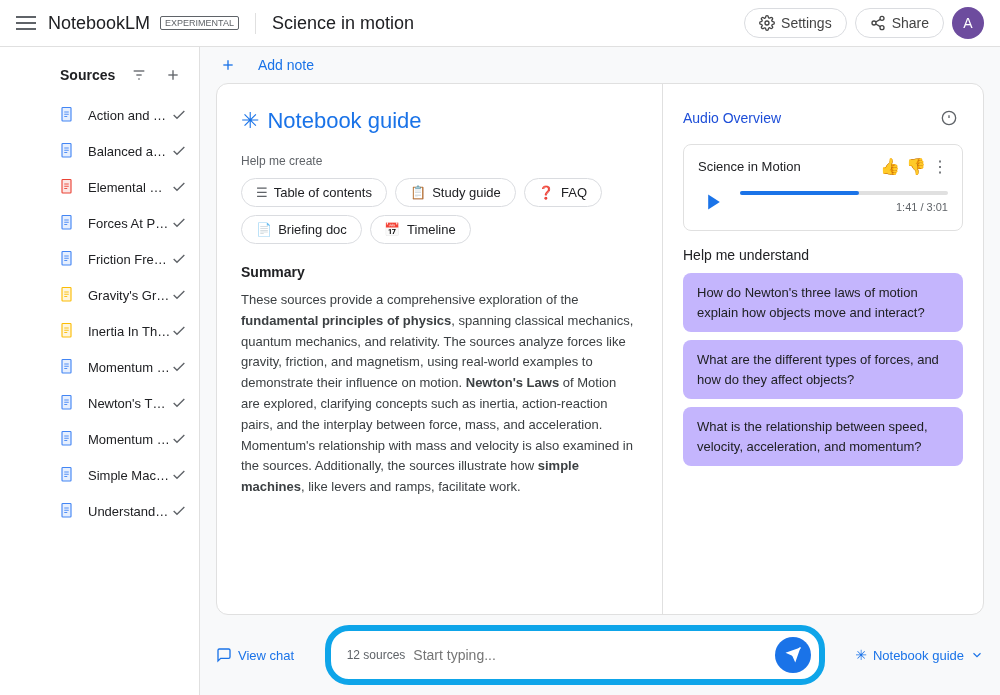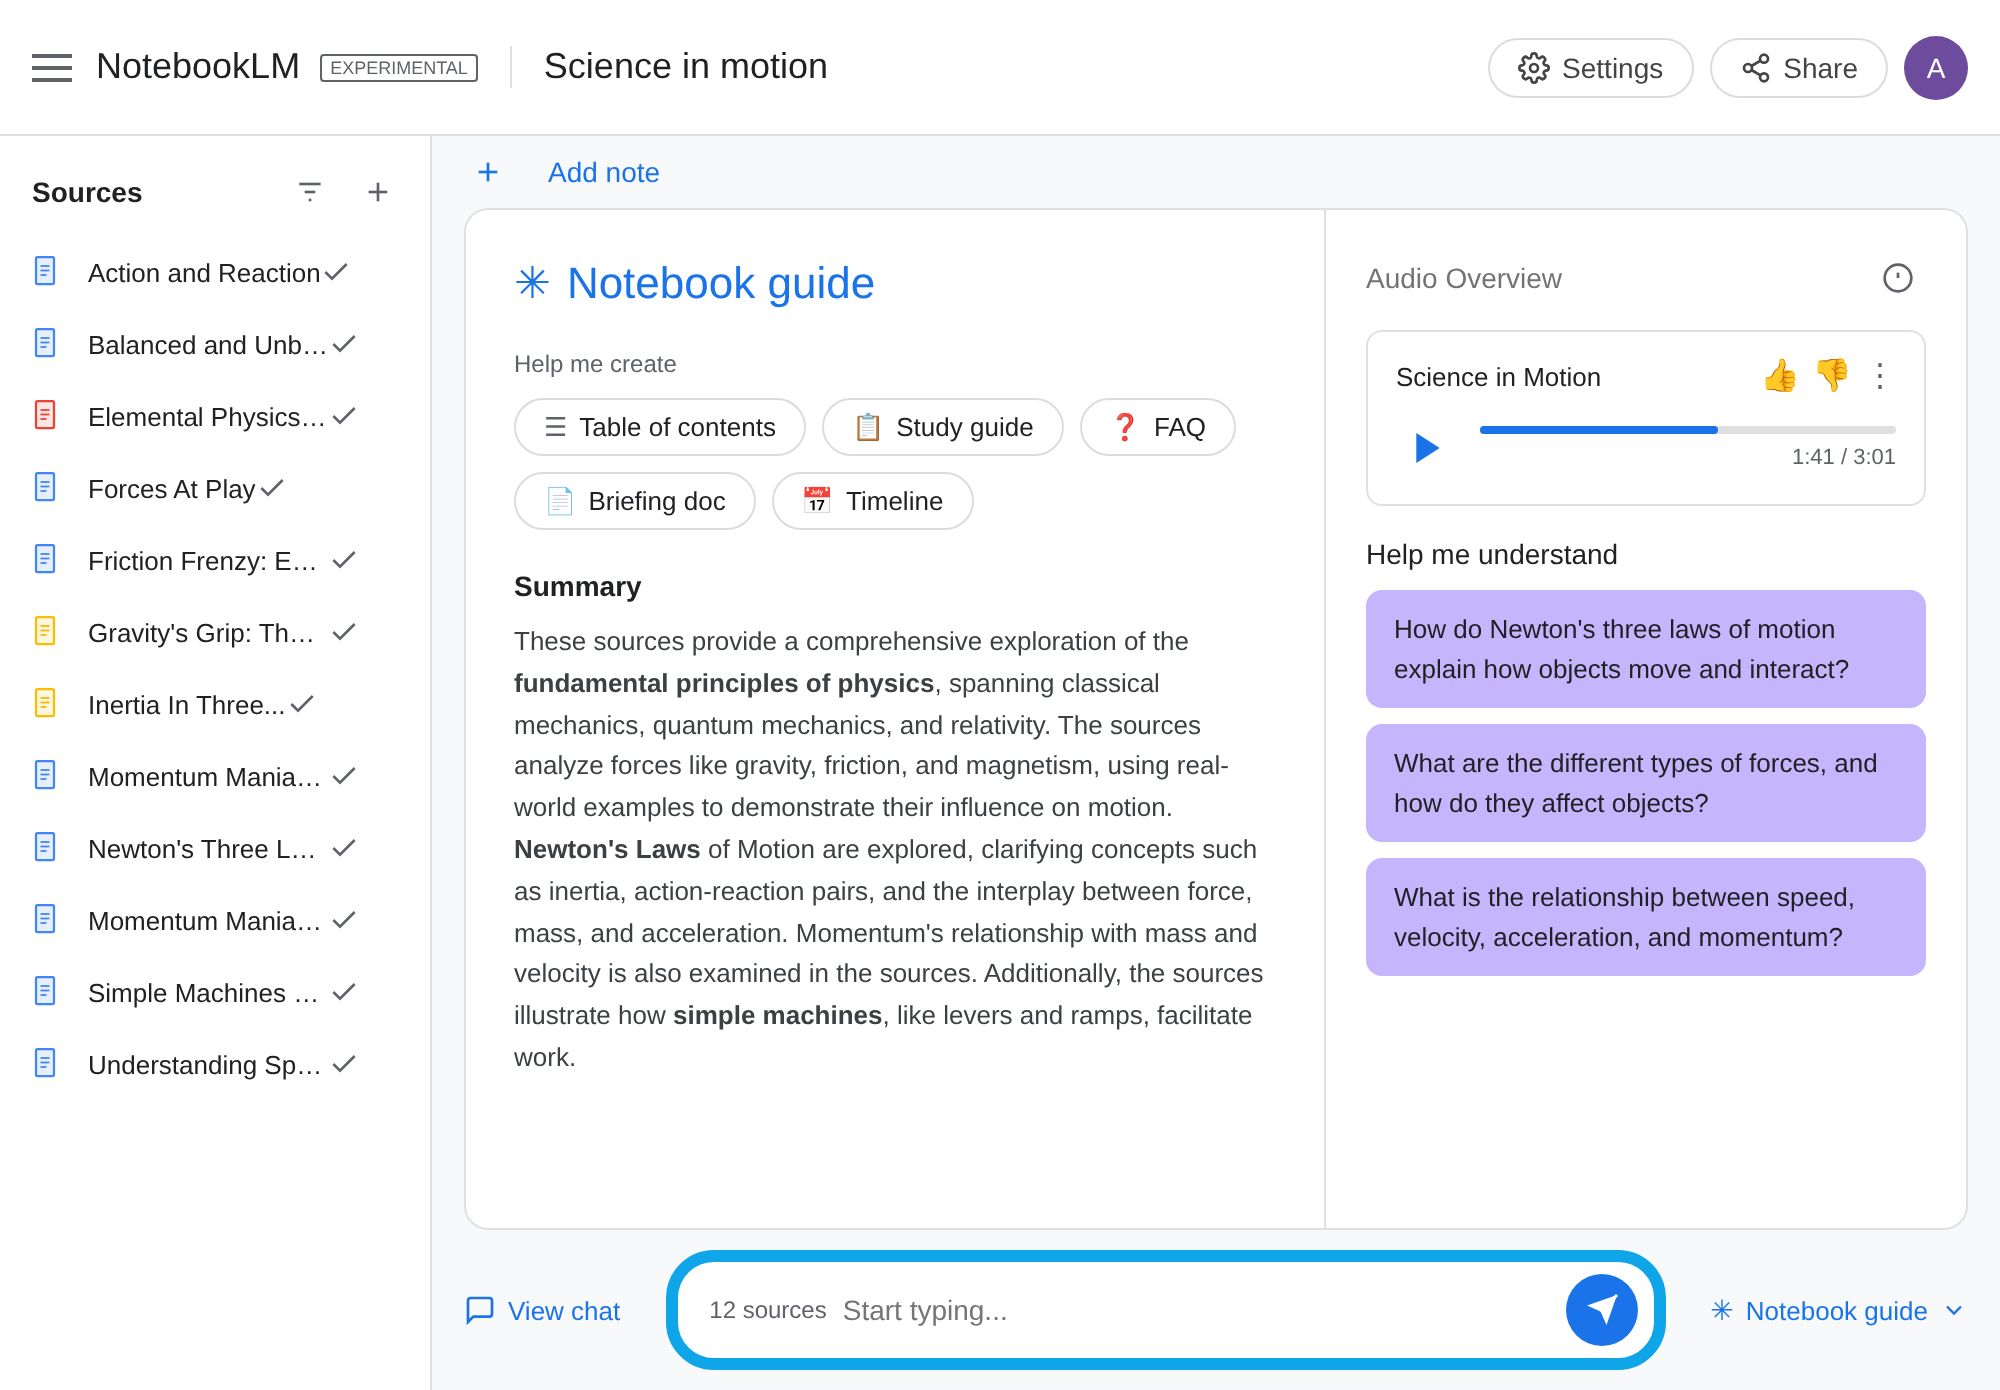--- a/index.html
+++ b/index.html
@@ -6,21 +6,21 @@
     body { font-family: 'Google Sans', Arial, sans-serif; background: #f8f9fa; color: #202124; font-size: 14px; height: 695px; width: 1000px; overflow: hidden; display: flex; flex-direction: column; }
 
     
     .top-header {
       display: flex;
       align-items: center;
       justify-content: space-between;
       padding: 16px 16px;
       background: #fff;
       border-bottom: 1px solid #e0e0e0;
-      height: 68px;
+      height: 47px;
       flex-shrink: 0;
     }
     .top-header-left {
       display: flex;
       align-items: center;
       gap: 12px;
     }
     .hamburger-icon { cursor: pointer; display: flex; flex-direction: column; gap: 4px; }
     .hamburger-icon span { display: block; width: 20px; height: 2px; background: #5f6368; }
     .notebooklm-logo { display: flex; align-items: center; gap: 6px; }
@@ -36,27 +36,28 @@
       background: #fff;
       color: #444;
     }
     .avatar { width: 32px; height: 32px; border-radius: 50%; background: #6d4c9e; display: flex; align-items: center; justify-content: center; color: white; font-size: 14px; font-weight: 500; cursor: pointer; }
 
     
     .main-layout { display: flex; flex: 1; overflow: hidden; }
 
     
     .sidebar {
-      width: 216px;
+      width: 200px;
       background: #fff;
       border-right: 1px solid #e0e0e0;
       display: flex;
       flex-direction: column;
       flex-shrink: 0;
       overflow-y: auto;
+      padding-left: 44px;
     }
     .sidebar-header {
       display: flex; align-items: center; justify-content: space-between;
       padding: 14px 12px 8px 16px;
     }
     .sidebar-title { font-size: 14px; font-weight: 600; color: #202124; }
     .sidebar-actions { display: flex; gap: 6px; align-items: center; }
     .icon-btn { background: none; border: none; cursor: pointer; color: #5f6368; display: flex; align-items: center; justify-content: center; width: 28px; height: 28px; border-radius: 50%; }
 
     .source-item {
@@ -131,21 +132,21 @@
       font-size: 13px; color: #202124; cursor: pointer;
     }
     .chip-icon { font-size: 13px; color: #5f6368; }
 
     .summary-section { margin-top: 20px; }
     .summary-title { font-size: 14px; font-weight: 600; color: #202124; margin-bottom: 10px; }
     .summary-text { font-size: 13px; line-height: 1.6; color: #3c4043; }
 
     
     .audio-overview-header { display: flex; align-items: center; justify-content: space-between; margin-bottom: 12px; }
-    .audio-overview-title { font-size: 14px; font-weight: 500; color: #737373; }
+    .audio-overview-title { font-size: 14px; font-weight: 500; color: #1d4ed8; }
     .info-icon { color: #5f6368; cursor: pointer; }
 
     .audio-player {
       border: 1px solid #e0e0e0; border-radius: 8px; padding: 12px 14px; margin-bottom: 16px;
     }
     .audio-player-title { font-size: 13px; font-weight: 500; color: #202124; margin-bottom: 10px; display: flex; justify-content: space-between; align-items: center; }
     .audio-controls-row { display: flex; align-items: center; gap: 10px; }
     .audio-actions { display: flex; gap: 6px; }
     .play-btn { width: 32px; height: 32px; border-radius: 50%; background: none; border: none; cursor: pointer; display: flex; align-items: center; justify-content: center; color: #1a73e8; }
     .progress-bar { flex: 1; position: relative; height: 4px; background: #e0e0e0; border-radius: 2px; }

